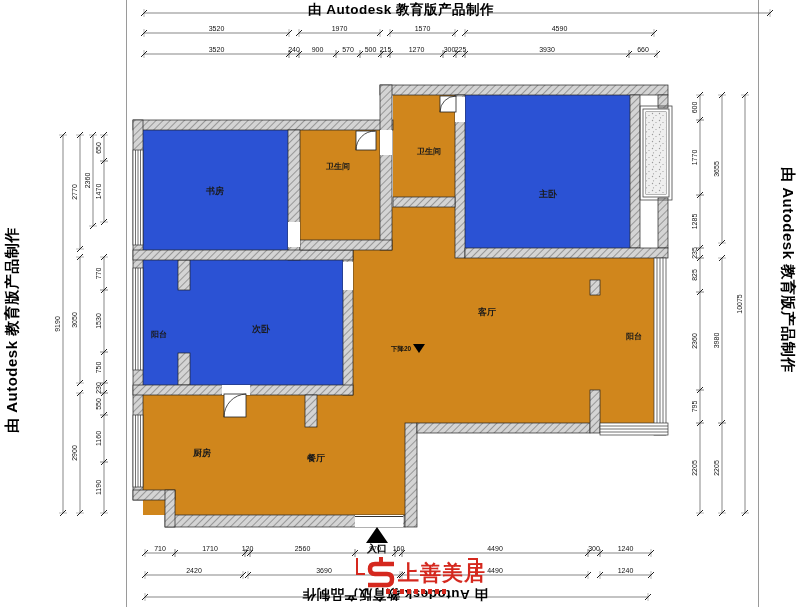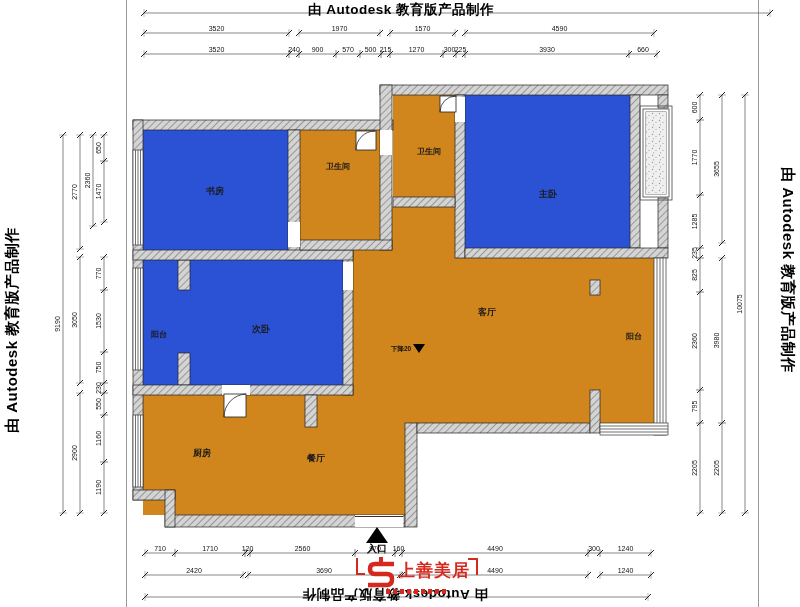--- a/index.html
+++ b/index.html
@@ -8,21 +8,21 @@
   #plan{position:absolute;left:0;top:0;}
   .paper-line{position:absolute;top:0;width:1px;height:607px;background:#9a9a9a;}
   .wm{position:absolute;color:#000;font-weight:bold;white-space:nowrap;letter-spacing:.5px;}
   .wm-top{left:308px;top:1px;font-size:13.5px;}
   .wm-bottom{left:308px;top:587px;font-size:13.5px;transform:rotate(180deg);transform-origin:90px 8px;}
   .wm-left{left:3px;top:433px;font-size:15px;transform:rotate(-90deg);transform-origin:0 0;}
   .wm-right{left:797px;top:167px;font-size:15px;transform:rotate(90deg);transform-origin:0 0;}
   #logo{position:absolute;left:356px;top:556px;width:122px;height:46px;}
   .lg-bracket-l{position:absolute;left:0;top:2px;width:7px;height:15px;border-left:2.5px solid;border-bottom:2.5px solid;}
   .lg-bracket-r{position:absolute;right:0;top:2px;width:8px;height:15px;border-right:2.5px solid;border-top:2.5px solid;}
-  .lg-text{position:absolute;left:42px;top:3px;font-size:17px;font-weight:bold;letter-spacing:1px;white-space:nowrap;}
+  .lg-text{position:absolute;left:42px;top:3px;font-size:21px;font-weight:bold;letter-spacing:1px;white-space:nowrap;}
   .lg-sub{position:absolute;left:30px;top:33px;width:62px;height:5px;
           background:repeating-linear-gradient(90deg,#d5281e 0 4px,transparent 4px 7px);}
   svg text{font-family:"Liberation Sans","DejaVu Sans",sans-serif;}
   .dimline{stroke:#555;stroke-width:.7;}
   .dimext{stroke:#888;stroke-width:.6;}
   .dimtick{stroke:#222;stroke-width:1;}
   .dimlabel{fill:#111;font-size:7px;text-anchor:middle;}
   .roomlabel{fill:#1a1a1a;font-size:9px;text-anchor:middle;font-weight:bold;}
   .smalllabel{fill:#1a1a1a;font-size:8px;text-anchor:middle;font-weight:bold;}
   .wall{fill:url(#hatch);stroke:#222;stroke-width:.7;}

